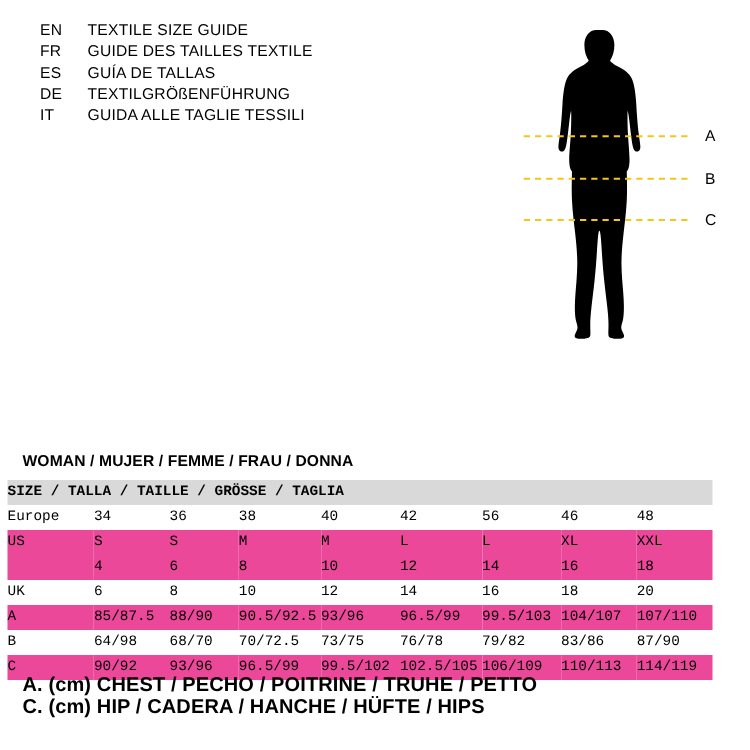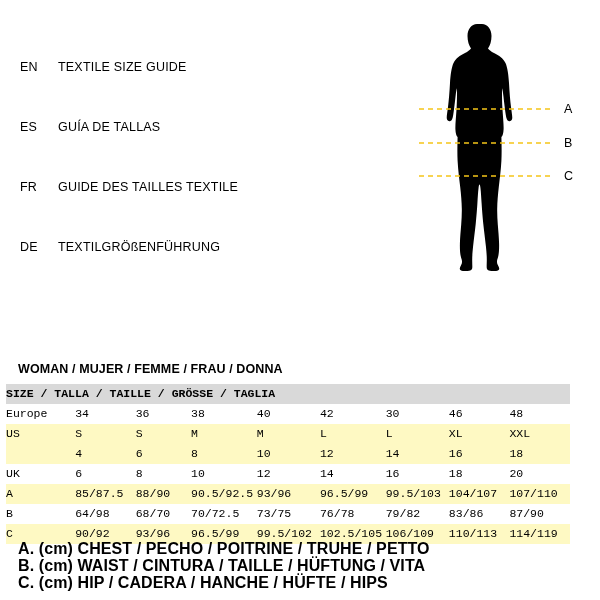--- a/index.html
+++ b/index.html
@@ -27,24 +27,24 @@
     display: flex;
     align-items: baseline;
     font-size: 12.5px;
     line-height: 17px;
     letter-spacing: 0.2px;
   }
   .lang-code {
     width: 38px;
     flex: 0 0 38px;
     color: #000;
+    margin-left: 12px;
   }
   .lang-text {
     color: #000;
-    margin-top: 43px;
   }
 
   
   .figure-wrap {
     position: absolute;
     right: 18px;
     top: 10px;
     width: 190px;
     height: 360px;
   }
@@ -88,21 +88,21 @@
     height: 16px;
     line-height: 14px;
   }
   .row-head td {
     background: #d9d9d9;
     font-weight: bold;
     font-size: 11.5px;
     padding-left: 4px;
   }
   .row-alt {
-    background: #fef9c3;
+    background: #ec4899;
   }
   .row-plain {
     background: #ffffff;
   }
   td.label-col {
     width: 86px;
     padding-left: 4px;
     text-align: left;
   }
   td.val {
@@ -125,30 +125,34 @@
 </style>
 </head>
 <body>
 
 <div class="lang-block">
   <div class="lang-row">
     <span class="lang-code">EN</span>
     <span class="lang-text">TEXTILE SIZE GUIDE</span>
   </div>
   <div class="lang-row">
+    <span class="lang-code">FR</span>
+    <span class="lang-text">GUIDE DES TAILLES TEXTILE</span>
+  </div>
+  <div class="lang-row">
     <span class="lang-code">ES</span>
     <span class="lang-text">GUÍA DE TALLAS</span>
   </div>
   <div class="lang-row">
-    <span class="lang-code">FR</span>
-    <span class="lang-text">GUIDE DES TAILLES TEXTILE</span>
-  </div>
-  <div class="lang-row">
     <span class="lang-code">DE</span>
     <span class="lang-text">TEXTILGRÖßENFÜHRUNG</span>
+  </div>
+  <div class="lang-row">
+    <span class="lang-code">IT</span>
+    <span class="lang-text">GUIDA ALLE TAGLIE TESSILI</span>
   </div>
 </div>
 
 <div class="figure-wrap">
   <svg class="figure-svg" width="190" height="360" viewBox="0 0 190 360">
 
     <path fill="#000000" d="
       M48,14
       c-5.5,0 -9.5,5 -9.5,12
       c0,5.5 1.5,9.5 3.5,12.5
@@ -237,21 +241,21 @@
         <td colspan="9">SIZE / TALLA / TAILLE / GRÖSSE / TAGLIA</td>
       </tr>
 
       <tr class="row-plain">
         <td class="label-col">Europe</td>
         <td class="val">34</td>
         <td class="val">36</td>
         <td class="val">38</td>
         <td class="val">40</td>
         <td class="val">42</td>
-        <td class="val">30</td>
+        <td class="val">56</td>
         <td class="val">46</td>
         <td class="val">48</td>
       </tr>
 
       <tr class="row-alt">
         <td class="label-col">US</td>
         <td class="val">S</td>
         <td class="val">S</td>
         <td class="val">M</td>
         <td class="val">M</td>
@@ -319,15 +323,14 @@
         <td class="val">106/109</td>
         <td class="val">110/113</td>
         <td class="val">114/119</td>
       </tr>
     </tbody>
   </table>
 </div>
 
 <div class="legend">
   <div class="legend-row">A. (cm) CHEST / PECHO / POITRINE / TRUHE / PETTO</div>
-  <div class="legend-row">B. (cm) WAIST / CINTURA / TAILLE / HÜFTUNG / VITA</div>
   <div class="legend-row">C. (cm) HIP / CADERA / HANCHE / HÜFTE / HIPS</div>
 </div>
 
 </body></html>

